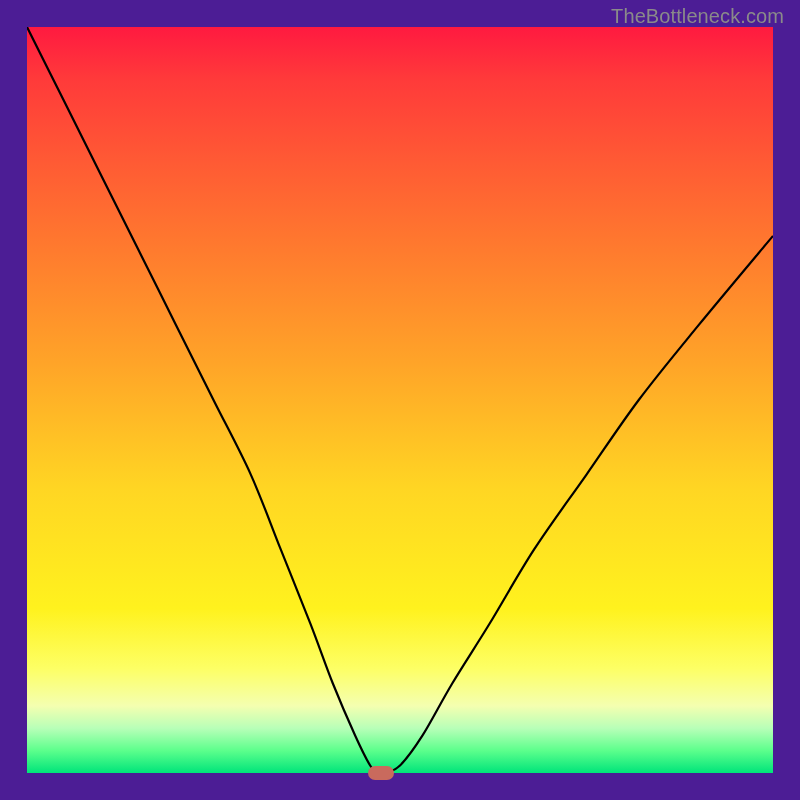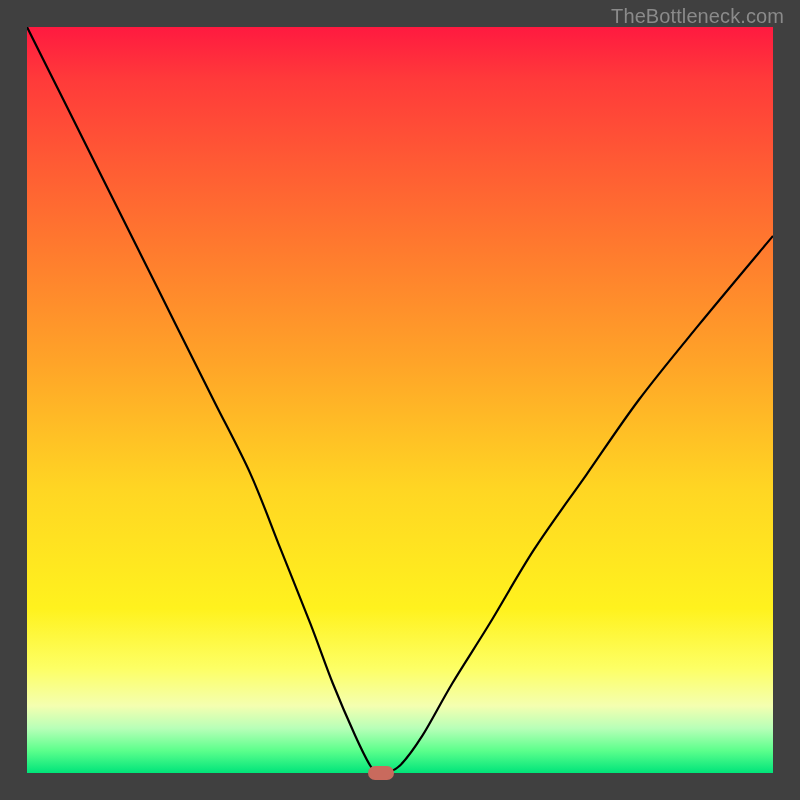--- a/index.html
+++ b/index.html
@@ -8,21 +8,21 @@
     width: 800px;
     height: 800px;
     background: #000;
     overflow: hidden;
     font-family: Arial, Helvetica, sans-serif;
   }
   .frame {
     position: relative;
     width: 800px;
     height: 800px;
-    background: #404040;
+    background: #4c1d95;
   }
   .plot {
     position: absolute;
     left: 27px;
     top: 27px;
     width: 746px;
     height: 746px;
     background: linear-gradient(
       to bottom,
       #ff1a40 0%,

